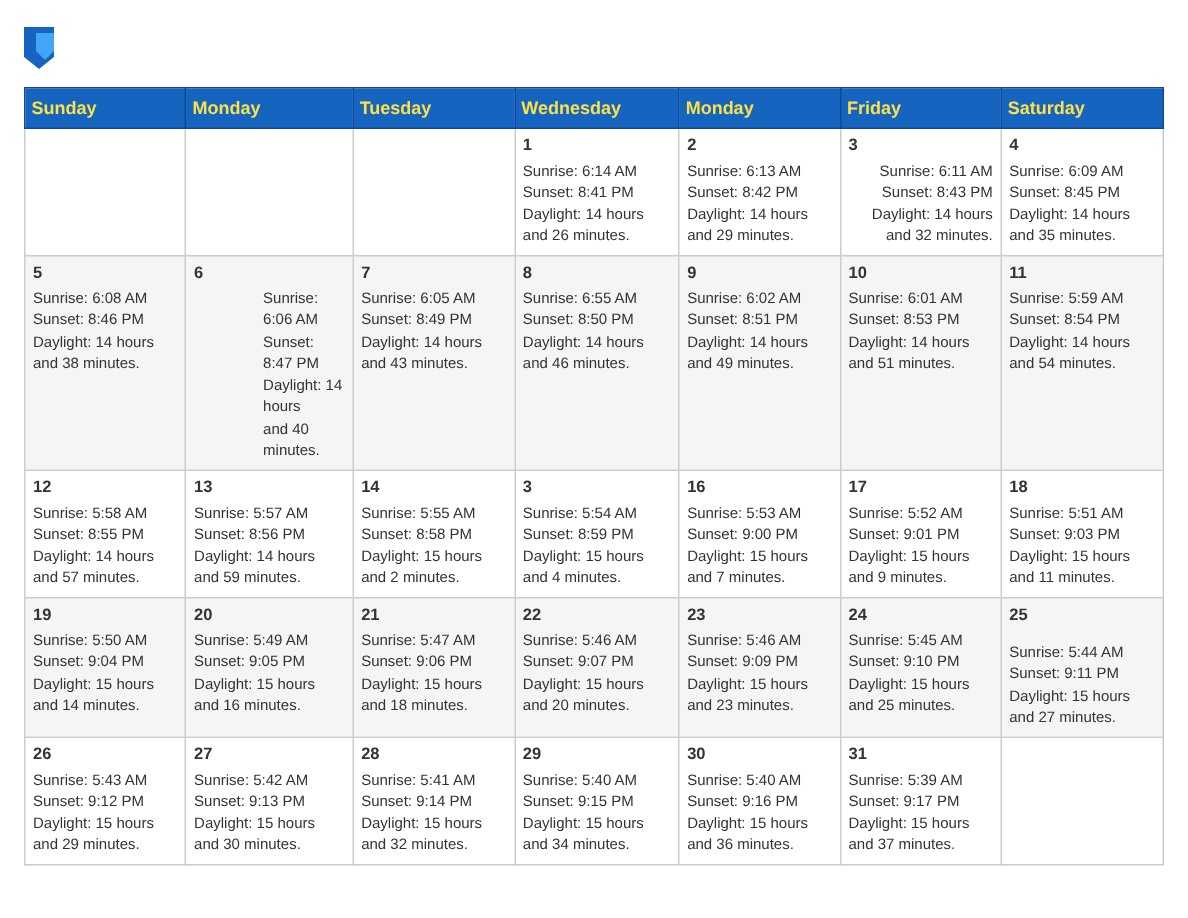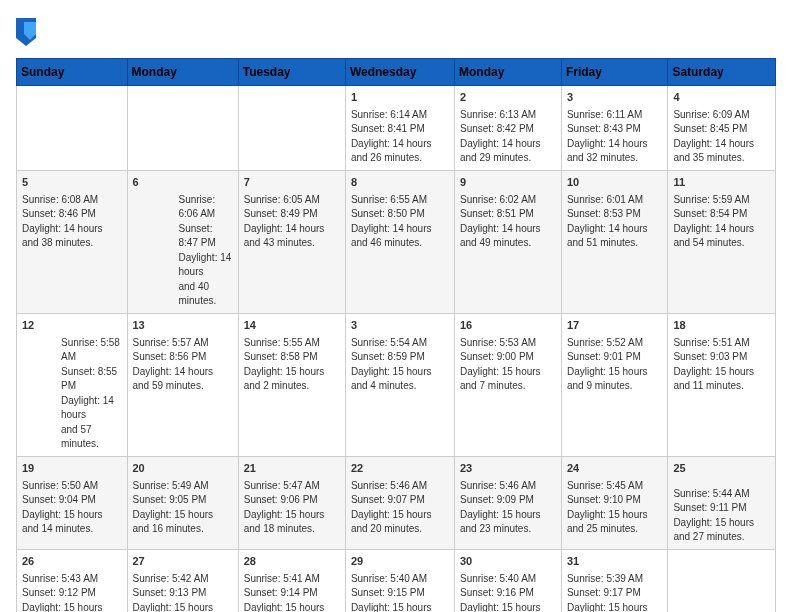--- a/index.html
+++ b/index.html
@@ -47,21 +47,21 @@
       font-size: 14px;
       color: #555;
     }
     .calendar {
       width: 100%;
       border-collapse: collapse;
       font-size: 10.5px;
     }
     .calendar th {
       background-color: #1565c0;
-      color: #000000;
+      color: #fde047;
       padding: 6px 4px;
       text-align: left;
       font-size: 12px;
       font-weight: bold;
       border: 1px solid #0d47a1;
     }
     .calendar td {
       vertical-align: top;
       border: 1px solid #ccc;
       padding: 4px 5px;
@@ -134,21 +134,21 @@
         </td>
         <td>
           <span class="day-number">2</span>
           <div class="day-info" style="white-space: pre-line;">Sunrise: 6:13 AM
 Sunset: 8:42 PM
 Daylight: 14 hours
 and 29 minutes.</div>
         </td>
         <td>
           <span class="day-number">3</span>
-          <div class="day-info" style="white-space: pre-line;">Sunrise: 6:11 AM
+          <div class="day-info" style="white-space: pre-line; text-align: right;">Sunrise: 6:11 AM
 Sunset: 8:43 PM
 Daylight: 14 hours
 and 32 minutes.</div>
         </td>
         <td>
           <span class="day-number">4</span>
           <div class="day-info" style="white-space: pre-line;">Sunrise: 6:09 AM
 Sunset: 8:45 PM
 Daylight: 14 hours
 and 35 minutes.</div>
@@ -201,21 +201,21 @@
           <span class="day-number">11</span>
           <div class="day-info" style="white-space: pre-line;">Sunrise: 5:59 AM
 Sunset: 8:54 PM
 Daylight: 14 hours
 and 54 minutes.</div>
         </td>
       </tr>
       <tr>
         <td>
           <span class="day-number">12</span>
-          <div class="day-info" style="white-space: pre-line; margin-left: 39px;">Sunrise: 5:58 AM
+          <div class="day-info" style="white-space: pre-line;">Sunrise: 5:58 AM
 Sunset: 8:55 PM
 Daylight: 14 hours
 and 57 minutes.</div>
         </td>
         <td>
           <span class="day-number">13</span>
           <div class="day-info" style="white-space: pre-line;">Sunrise: 5:57 AM
 Sunset: 8:56 PM
 Daylight: 14 hours
 and 59 minutes.</div>

